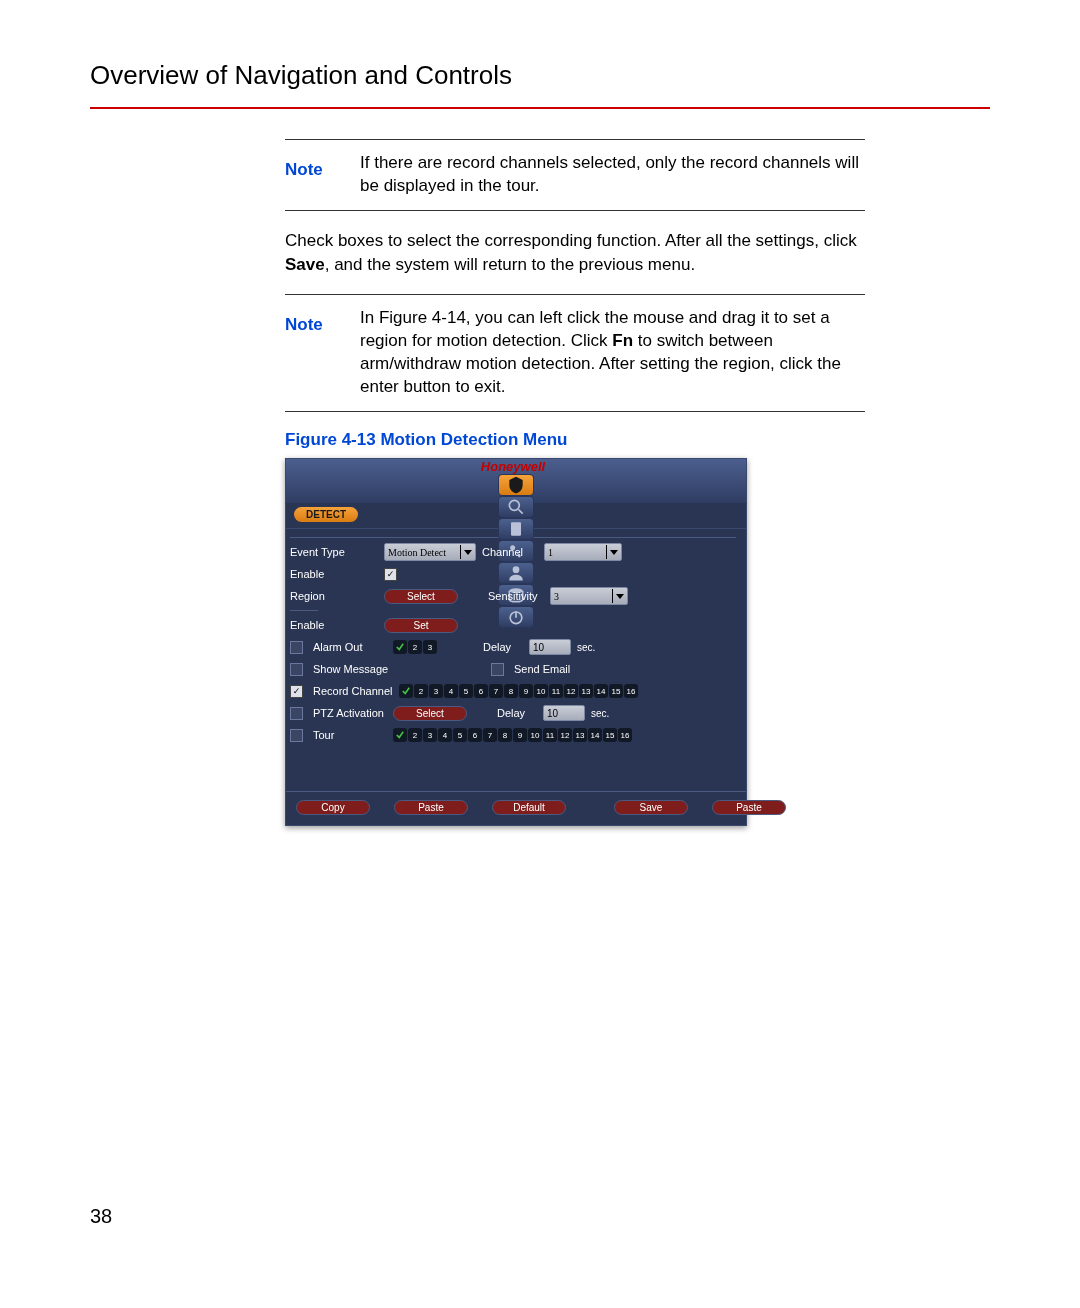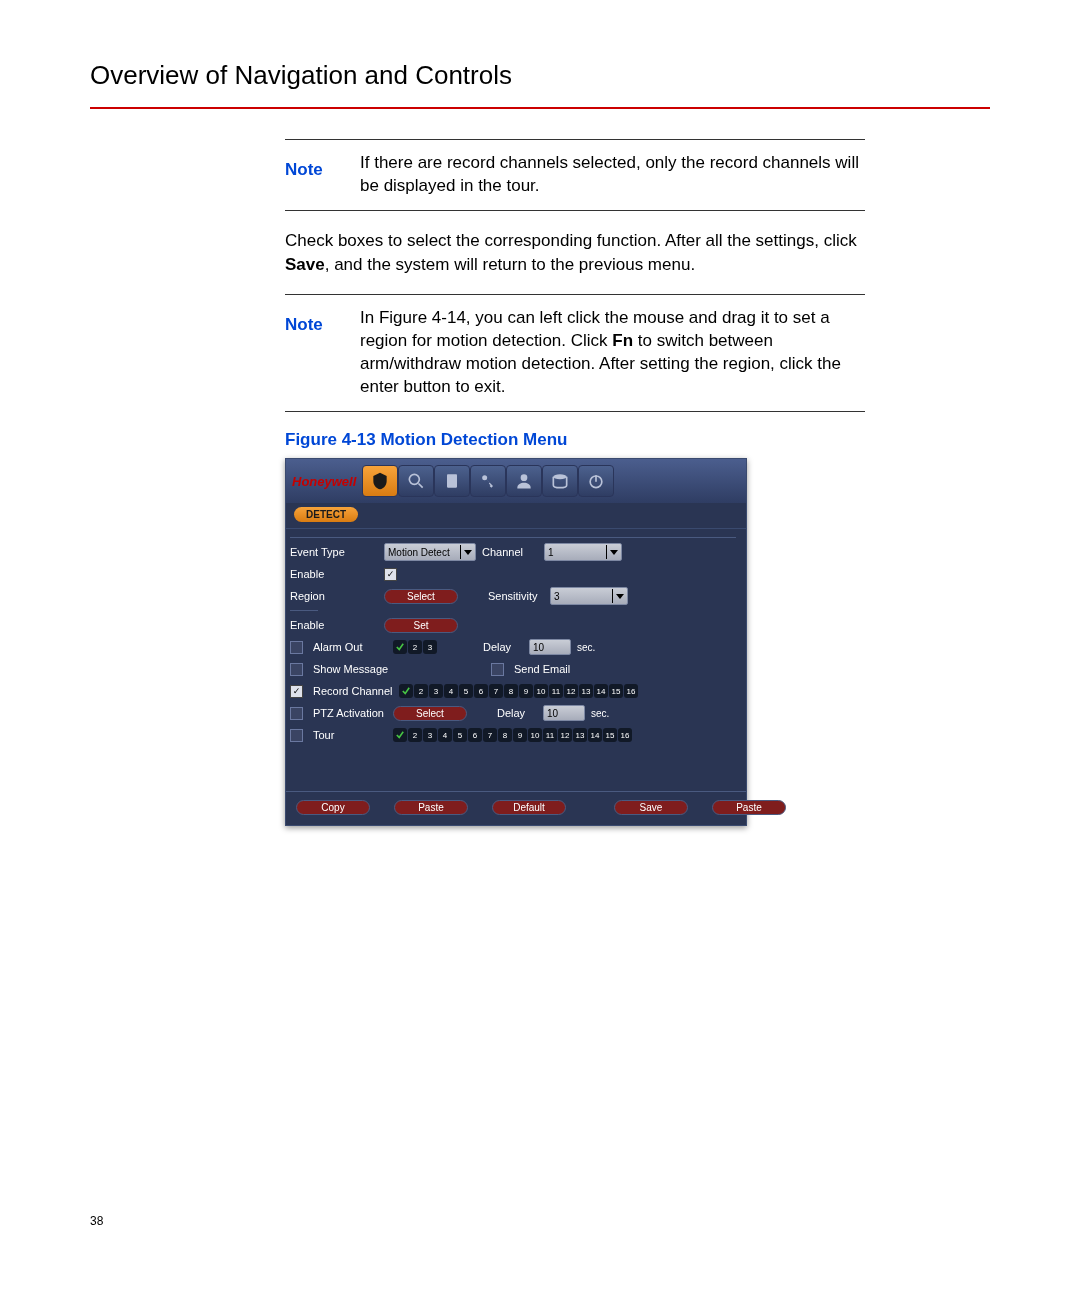--- a/index.html
+++ b/index.html
@@ -41,40 +41,41 @@
   .body-para { line-height: 1.4; margin-bottom: 18px; }
   .caption {
     color: #0047d6;
     font-weight: bold;
     margin-bottom: 8px;
   }
   .page-number {
     position: absolute;
     left: 90px;
     bottom: 80px;
-    font-size: 12px;
+    font-size: 20px;
   }
 
   
   .dvr {
     width: 460px;
     background: #2a3553;
     border: 1px solid #3a4a6f;
     font-family: Arial, sans-serif;
     font-size: 11px;
     color: #fff;
     box-shadow: 0 2px 6px rgba(0,0,0,0.4);
   }
   .dvr-top {
     height: 44px;
     background: linear-gradient(#4b5e8e, #2f3d63);
     display: flex;
     align-items: center;
     padding: 0 6px;
     gap: 0;
+    flex-direction: column;
   }
   .brand {
     color: #c40000;
     font-style: italic;
     font-weight: bold;
     font-size: 13px;
     margin-right: 6px;
   }
   .top-icon {
     width: 34px;
@@ -133,21 +134,21 @@
     font-size: 10px;
     border: 1px solid #7d88a3;
     border-radius: 2px;
     display: inline-flex;
     align-items: center;
     padding: 0 3px;
     height: 16px;
     min-width: 84px;
     position: relative;
   }
-  .select-box .label { flex: 1; }
+  .select-box .label { flex: 1; font-family: Liberation Serif, serif; }
   .select-box .arrow-divider { border-left: 1px solid #000; height: 14px; margin: 0 3px 0 5px; }
   .select-box .arrow-down {
     width: 0; height: 0; border-left: 4px solid transparent;
     border-right: 4px solid transparent; border-top: 5px solid #000;
   }
   .num-box {
     background: linear-gradient(#c9cdd6, #a7acba);
     color: #000;
     border: 1px solid #7d88a3;
     border-radius: 2px;

